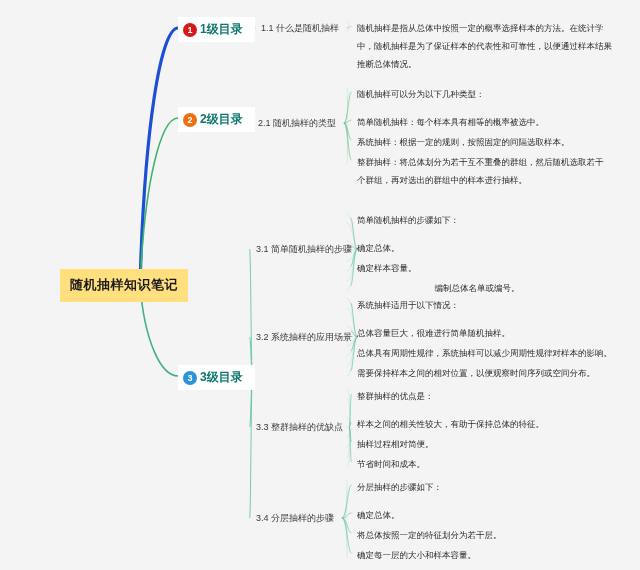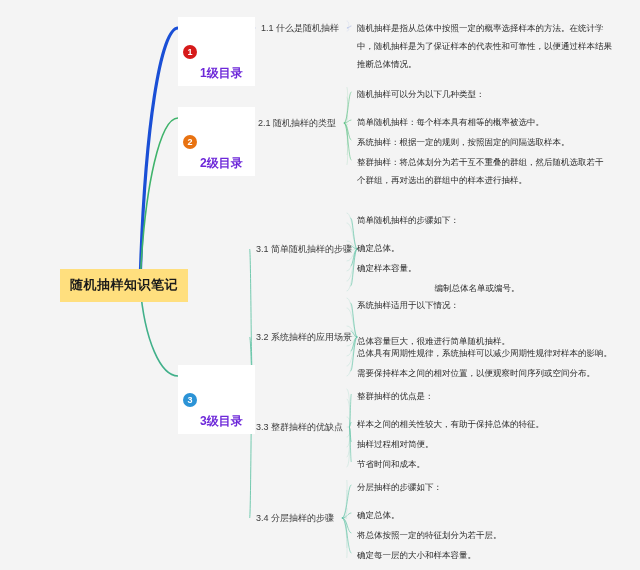--- a/index.html
+++ b/index.html
@@ -54,23 +54,22 @@
     color: #ffffff;
     font-size: 9px;
     font-weight: bold;
     line-height: 14px;
     text-align: center;
     margin-right: 3px;
     flex: 0 0 auto;
   }
   .branch-label {
     font-size: 12px;
-    color: #6d28d9;
+    color: #0f766e;
     font-weight: bold;
-    margin-top: 44px;
   }
 
   
   .topic-node {
     position: absolute;
     font-size: 9px;
     color: #3a3a3a;
     white-space: nowrap;
     z-index: 4;
   }
@@ -187,21 +186,21 @@
         <span class="badge" style="background: rgb(43, 147, 214);">3</span>
         <span class="branch-label">3级目录</span>
       </div>
       <div class="topic-node" style="left: 256px; top: 243px;">3.1 简单随机抽样的步骤</div>
       <div class="leaf-node" style="left: 357px; top: 211px; width: 240px; white-space: nowrap;">简单随机抽样的步骤如下：</div>
       <div class="leaf-node" style="left: 357px; top: 239px; width: 240px; white-space: nowrap;">确定总体。</div>
       <div class="leaf-node" style="left: 357px; top: 259px; width: 240px; white-space: nowrap;">确定样本容量。</div>
       <div class="leaf-node" style="left: 357px; top: 279px; width: 240px; white-space: nowrap; text-align: center;">编制总体名单或编号。</div>
       <div class="topic-node" style="left: 256px; top: 331px;">3.2 系统抽样的应用场景</div>
       <div class="leaf-node" style="left: 357px; top: 296px; width: 250px; white-space: nowrap;">系统抽样适用于以下情况：</div>
-      <div class="leaf-node" style="left: 357px; top: 332px; width: 250px; white-space: nowrap;">总体容量巨大，很难进行简单随机抽样。</div>
+      <div class="leaf-node" style="left: 357px; top: 324px; width: 250px; white-space: nowrap;">总体容量巨大，很难进行简单随机抽样。</div>
       <div class="leaf-node" style="left: 357px; top: 344px; width: 256px; white-space: nowrap;">总体具有周期性规律，系统抽样可以减少周期性规律对样本的影响。</div>
       <div class="leaf-node" style="left: 357px; top: 364px; width: 256px; white-space: nowrap;">需要保持样本之间的相对位置，以便观察时间序列或空间分布。</div>
       <div class="topic-node" style="left: 256px; top: 421px;">3.3 整群抽样的优缺点</div>
       <div class="leaf-node" style="left: 357px; top: 387px; width: 240px; white-space: nowrap;">整群抽样的优点是：</div>
       <div class="leaf-node" style="left: 357px; top: 415px; width: 240px; white-space: nowrap;">样本之间的相关性较大，有助于保持总体的特征。</div>
       <div class="leaf-node" style="left: 357px; top: 435px; width: 240px; white-space: nowrap;">抽样过程相对简便。</div>
       <div class="leaf-node" style="left: 357px; top: 455px; width: 240px; white-space: nowrap;">节省时间和成本。</div>
       <div class="topic-node" style="left: 256px; top: 512px;">3.4 分层抽样的步骤</div>
       <div class="leaf-node" style="left: 357px; top: 478px; width: 240px; white-space: nowrap;">分层抽样的步骤如下：</div>
       <div class="leaf-node" style="left: 357px; top: 506px; width: 240px; white-space: nowrap;">确定总体。</div>

